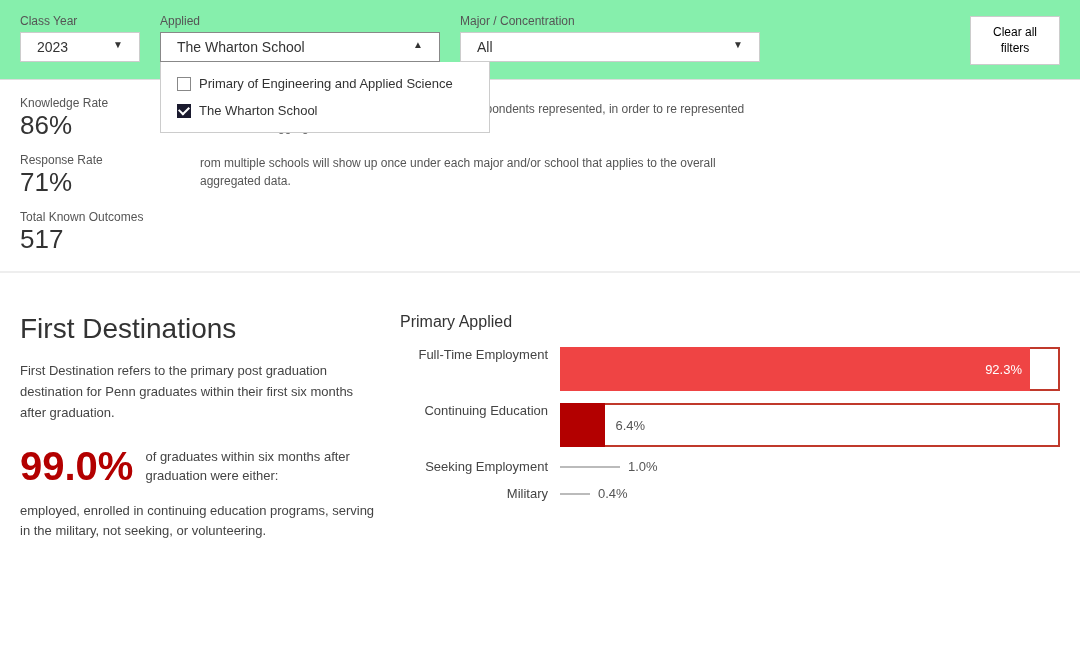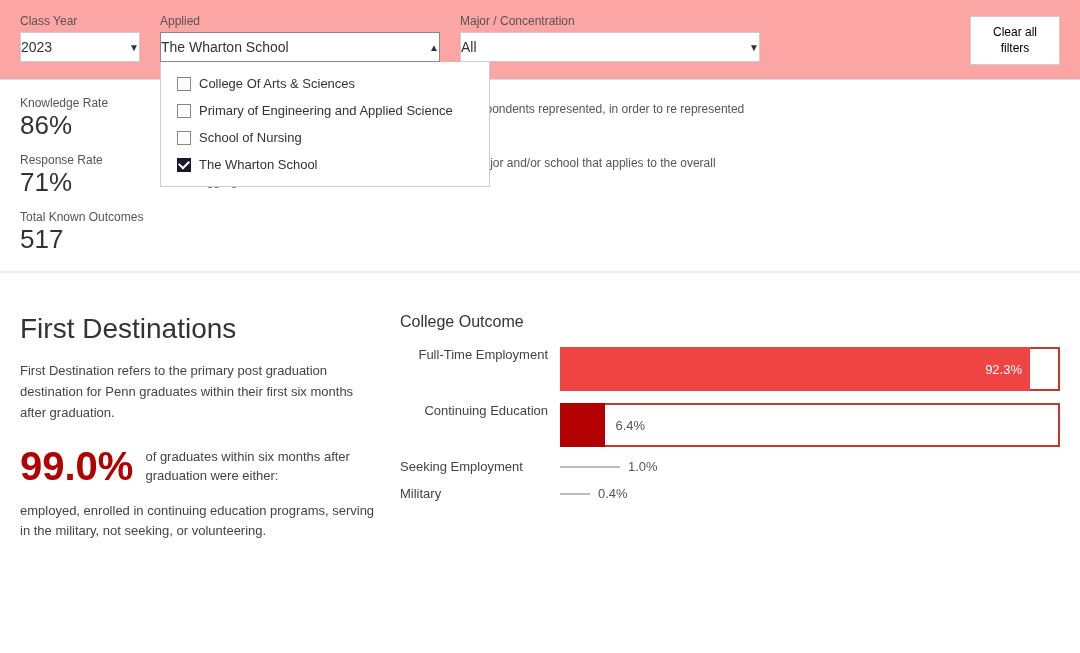--- a/index.html
+++ b/index.html
@@ -5,41 +5,41 @@
     * { box-sizing: border-box; margin: 0; padding: 0; }
     body { font-family: 'Segoe UI', Arial, sans-serif; background: #fff; color: #333; font-size: 14px; }
 
     .top-bar {
       display: flex;
       align-items: flex-start;
       padding: 14px 20px;
       border-bottom: 1px solid #ddd;
       gap: 20px;
       position: relative;
-      background: #fca5a5;
+      background: #86efac;
       z-index: 10;
     }
 
     .filter-group {
       display: flex;
       flex-direction: column;
       gap: 4px;
     }
 
     .filter-label {
       font-size: 12px;
       color: #555;
       font-weight: 400;
     }
 
     .filter-select {
       display: flex;
-      align-items: center;
+      align-items: flex-start;
       border: 1px solid #ccc;
-      padding: 6px 0;
+      padding: 6px 16px;
       background: #fff;
       cursor: pointer;
       font-size: 14px;
       min-width: 120px;
     }
 
     .filter-select.school-select {
       min-width: 280px;
       border-color: #888;
     }
@@ -272,21 +272,21 @@
 
     
     .simple-bar-row {
       display: flex;
       align-items: center;
       margin-bottom: 12px;
     }
 
     .simple-label {
       width: 160px;
-      text-align: left;
+      text-align: right;
       font-size: 13px;
       color: #444;
       padding-right: 12px;
       flex-shrink: 0;
     }
 
     .thin-bar-wrap {
       display: flex;
       align-items: center;
     }
@@ -318,29 +318,21 @@
   <div class="filter-group school-dropdown-wrapper">
     <span class="filter-label">Applied</span>
     <div class="filter-select school-select">
       <span>The Wharton School</span>
       <span class="chevron">▲</span>
     </div>
 
     <div class="dropdown-menu">
       <div class="dropdown-item">
         <div class="checkbox"></div>
-        <span>College Of Arts &amp; Sciences</span>
-      </div>
-      <div class="dropdown-item">
-        <div class="checkbox"></div>
         <span>Primary of Engineering and Applied Science</span>
-      </div>
-      <div class="dropdown-item">
-        <div class="checkbox"></div>
-        <span>School of Nursing</span>
       </div>
       <div class="dropdown-item">
         <div class="checkbox checked"></div>
         <span>The Wharton School</span>
       </div>
     </div>
   </div>
 
   <div class="filter-group">
     <span class="filter-label">Major / Concentration</span>
@@ -387,21 +379,21 @@
 
     <div class="percentage-block">
       <span class="big-percent">99.0%</span>
       <span class="percent-desc">of graduates within six months after graduation were either:</span>
     </div>
 
     <p class="employed-desc">employed, enrolled in continuing education programs, serving in the military, not seeking, or volunteering.</p>
   </div>
 
   <div class="chart-section">
-    <div class="chart-title">College Outcome</div>
+    <div class="chart-title">Primary Applied</div>
 
     <div class="chart-row">
       <div class="chart-label">Full-Time Employment</div>
       <div style="position:relative; flex:1; height:44px;">
         <div class="bar-outlined"></div>
         <div class="bar-fill navy" style="width:94%; height:100%; display:flex; align-items:center; position:relative;">
           <span class="bar-value">92.3%</span>
         </div>
       </div>
     </div>

